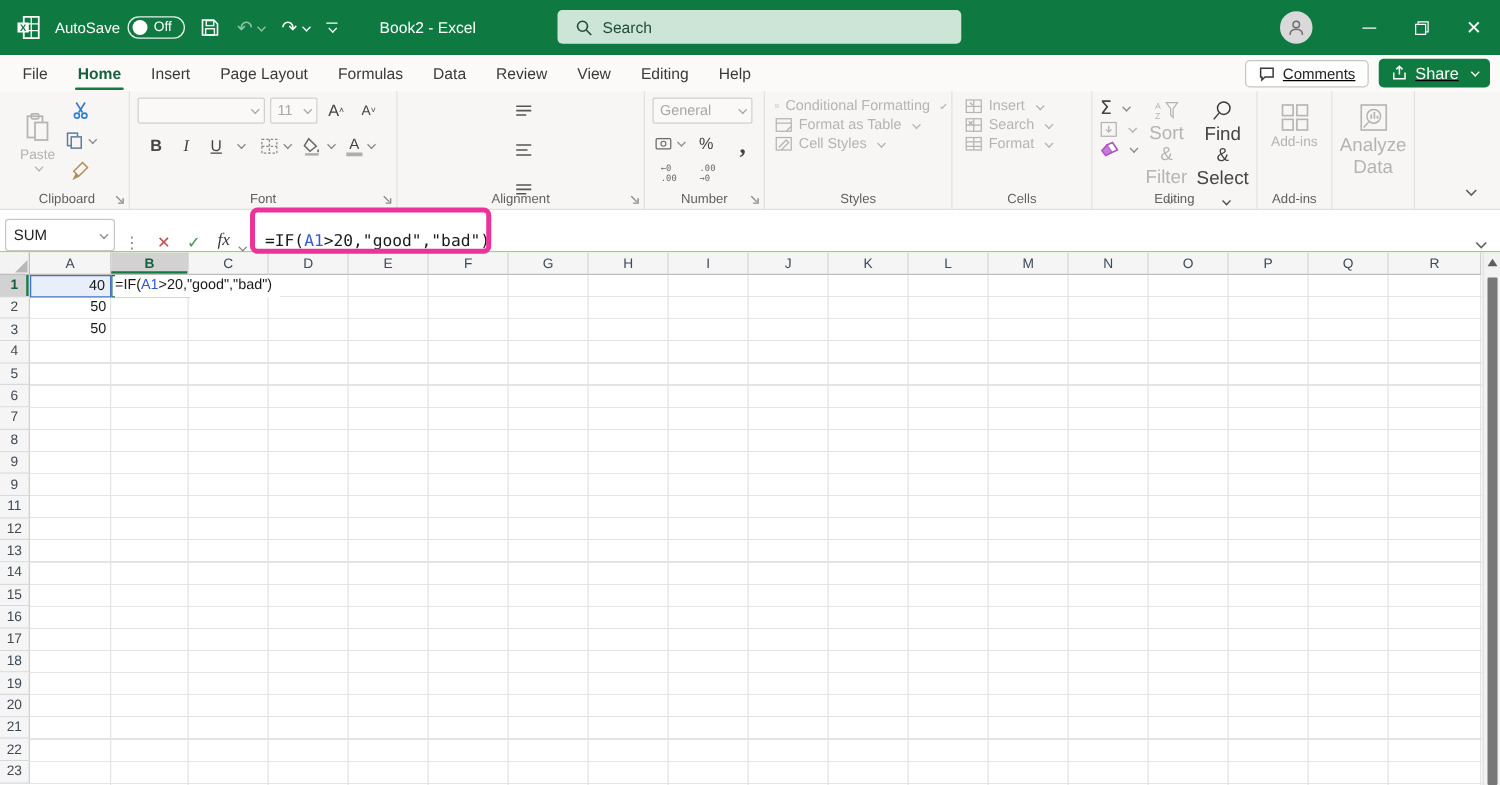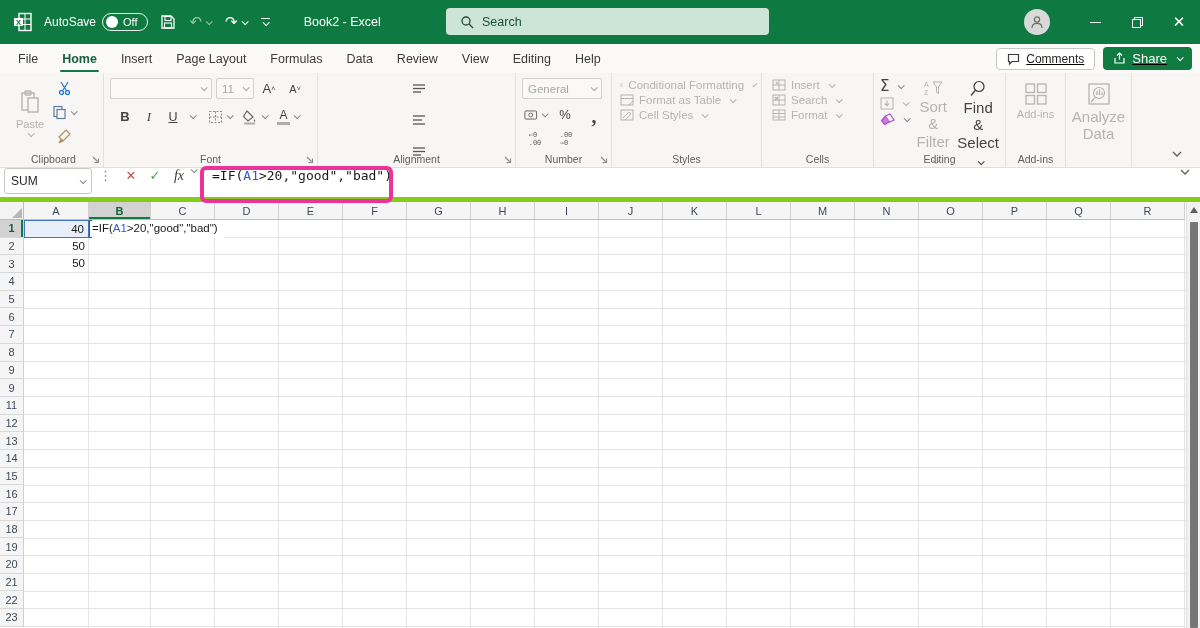--- a/index.html
+++ b/index.html
@@ -52,21 +52,21 @@
   .row { display:flex; align-items:center; }
   .selbox { background:#FAF9F8; border:1px solid #D2D0CE; border-radius:2px; height:21px; display:flex; align-items:center; justify-content:space-between; padding:0 5px; font-size:11.5px; color:#A9A7A5; }
   .bigbtn { display:flex; flex-direction:column; align-items:center; justify-content:flex-start; gap:2px; font-size:11px; padding-top:2px; }
   .two-line { text-align:center; line-height:1.15; font-size:15px; }
   .stack3 { display:flex; flex-direction:column; gap:3px; }
   .srow { display:flex; align-items:center; gap:5px; font-size:11.5px; white-space:nowrap; }
   .sigma { font-size:15px; line-height:1; font-family:"DejaVu Sans", sans-serif; }
   .ribbon-collapse { position:absolute; right:16px; bottom:8px; color:#605E5C; }
 
   
-  .fbar { height:34px; background:#fff; border-bottom:5px solid #84cc16; display:flex; align-items:flex-start; position:relative; }
+  .fbar { height:34px; background:#fff; border-bottom:1px solid #84cc16; display:flex; align-items:flex-end; position:relative; }
   .namebox { width:88px; height:26px; margin-left:4px; border:1px solid #C8C6C4; border-radius:3px; display:flex; align-items:center; justify-content:space-between; padding:0 6px; font-size:12px; color:#252423; }
   .fb-dots { color:#8A8886; font-size:13px; padding:0 7px; }
   .fb-btn { width:24px; text-align:center; font-size:13px; }
   .fx { font-family:"Liberation Serif", serif; font-style:italic; font-size:14px; color:#3B3A39; }
   .fb-formula { margin-left:16px; font-family:"DejaVu Sans Mono", monospace; font-size:13px; color:#1A1A1A; white-space:nowrap; }
   .refblue { color:#2F5BD1; }
   .fb-expand { position:absolute; right:8px; color:#605E5C; }
   .annotation { position:absolute; left:200px; top:166px; width:193px; height:37px; border:4px solid #EC3399; border-radius:6px; pointer-events:none; z-index:40; }
 
   

